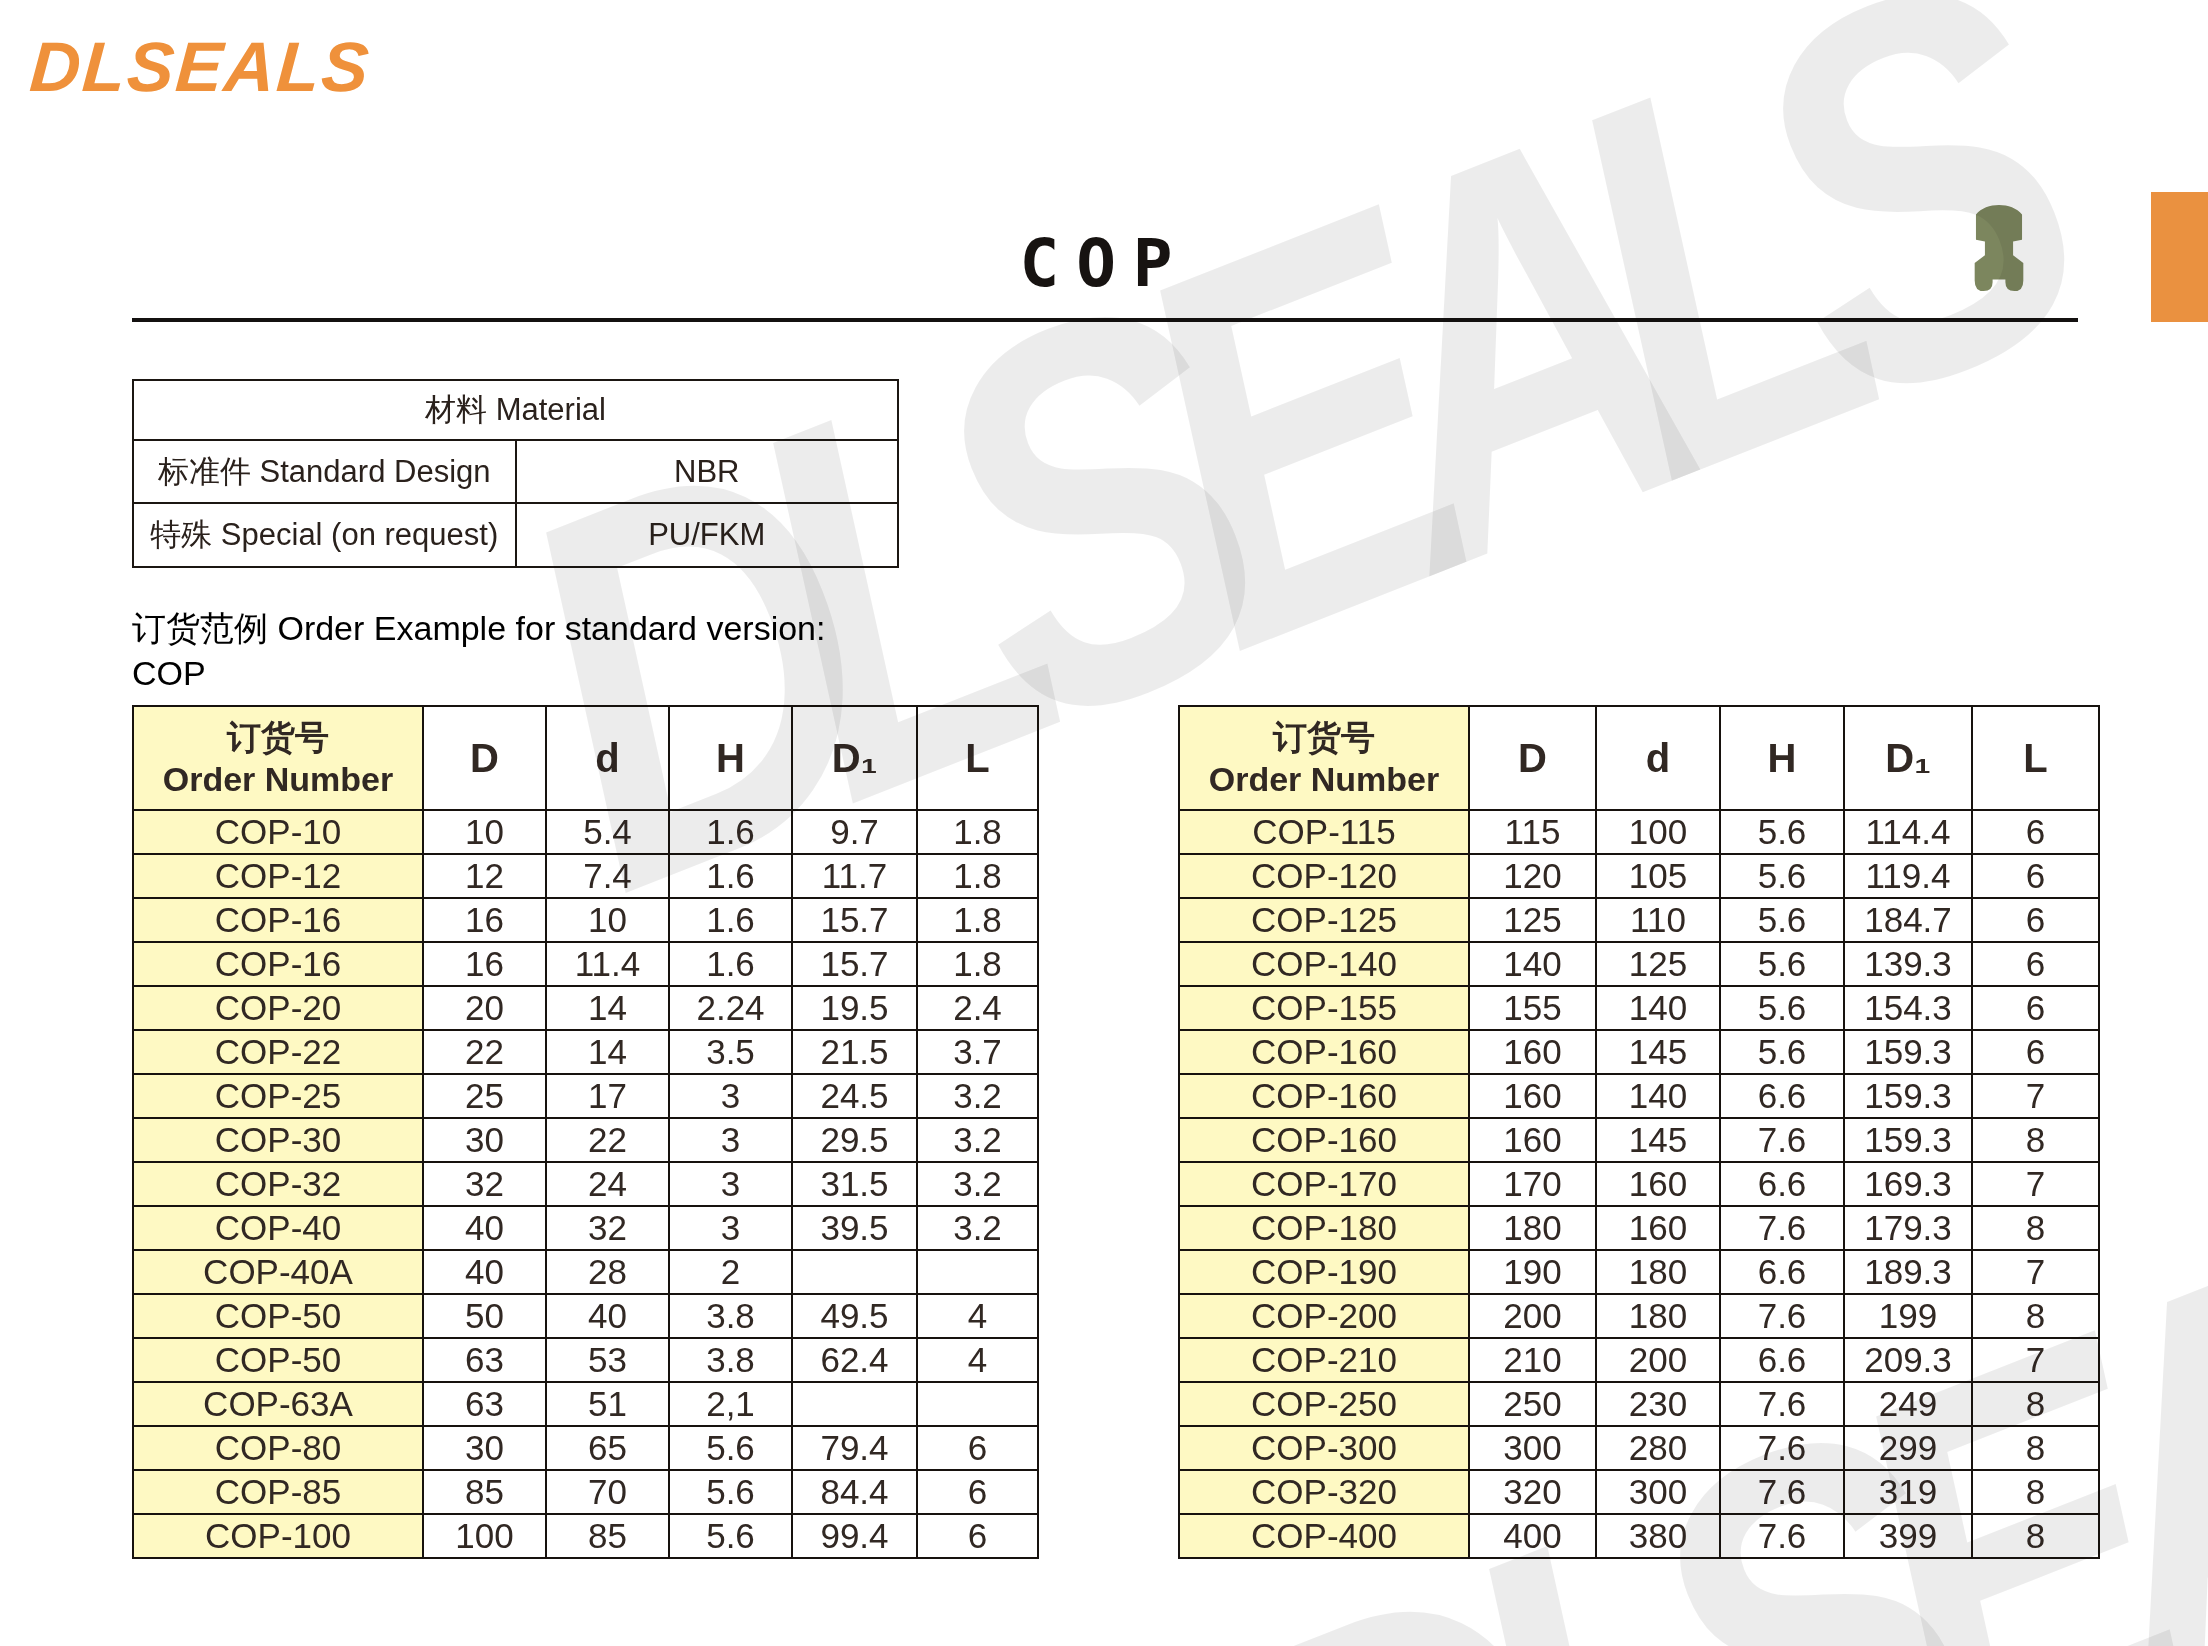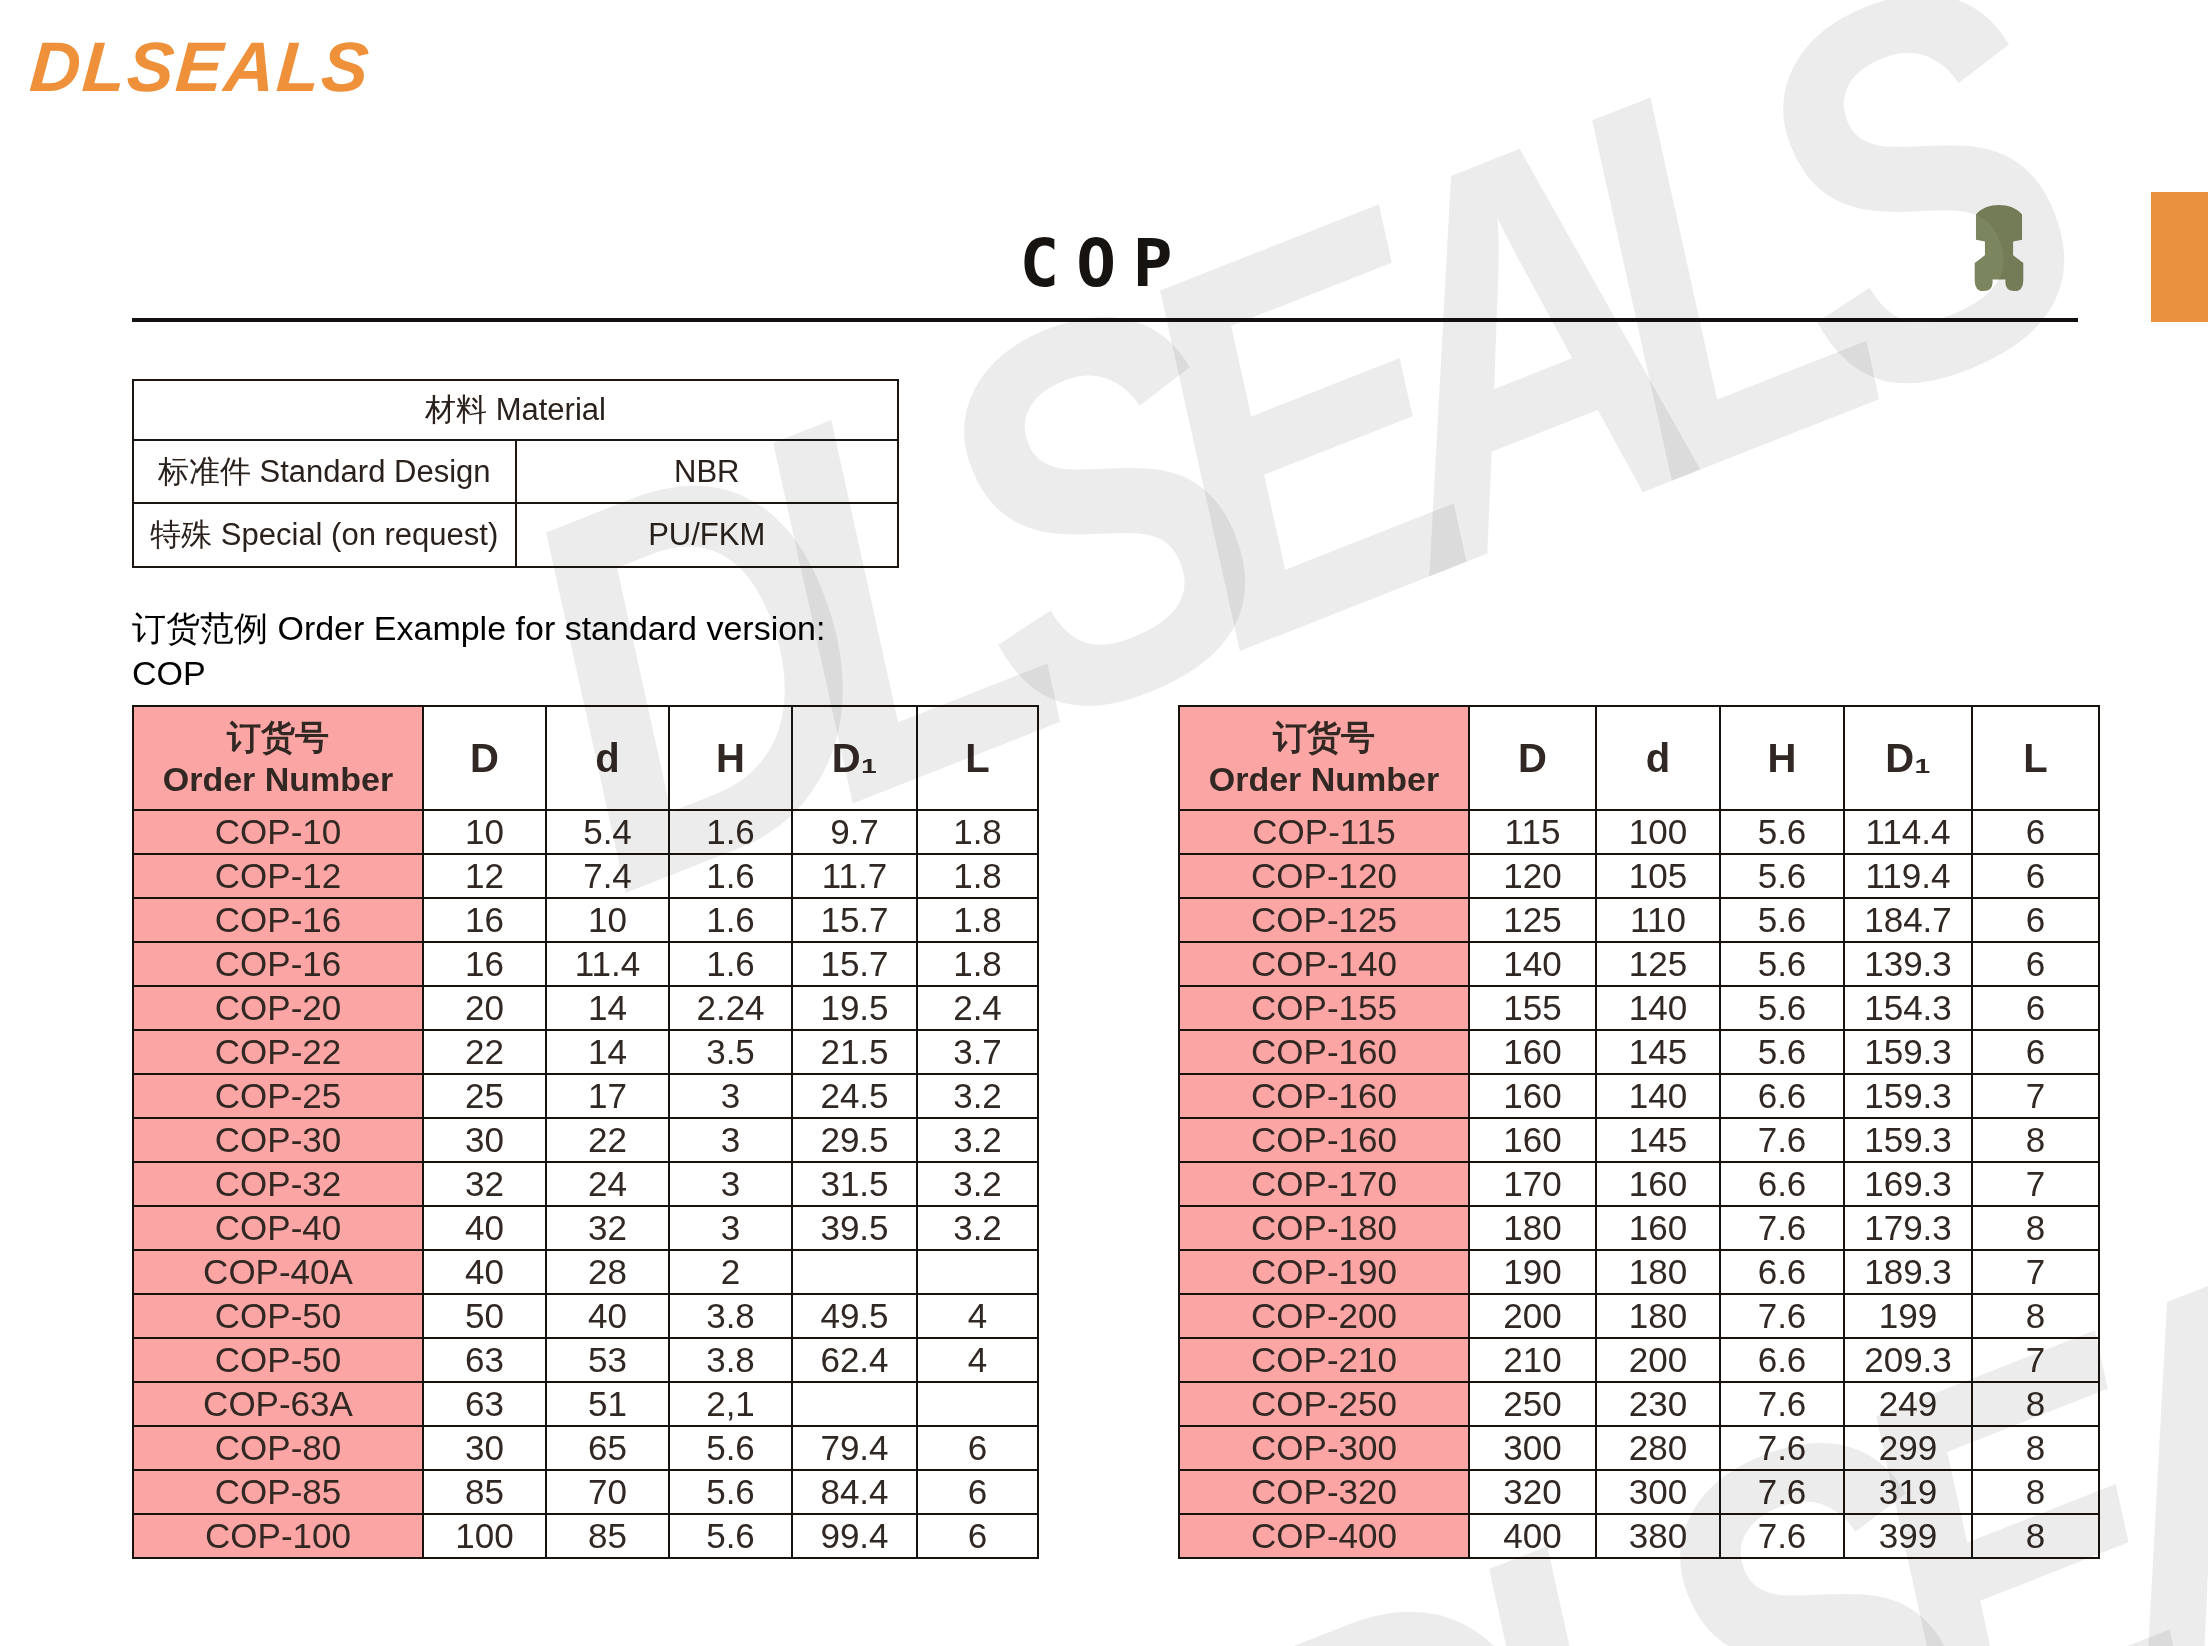--- a/index.html
+++ b/index.html
@@ -60,21 +60,21 @@
   .spec-table.left{left:132px;width:905px;}
   .spec-table.right{left:1178px;width:919px;}
   .spec-table th,.spec-table td{
     border:2.8px solid #17120e;text-align:center;vertical-align:middle;
     background:#ffffff;overflow:hidden;white-space:nowrap;
   }
   .spec-table thead tr{height:104px;}
   .spec-table tbody tr{height:32px;}
   .spec-table th{font-weight:700;font-size:40px;}
   .spec-table th.order-th{font-size:34px;line-height:1.25;font-weight:700;}
-  .spec-table .order-cell,.spec-table th.order-th{background:#fca5a5;}
+  .spec-table .order-cell,.spec-table th.order-th{background:#fef9c3;}
   .spec-table td{font-weight:400;}
   
   .watermark{
     position:absolute;z-index:6;pointer-events:none;
     font-weight:700;font-style:italic;white-space:nowrap;
     font-size:530px;line-height:1;letter-spacing:-85px;
     color:rgba(0,0,0,0.075);
     mix-blend-mode:multiply;
     transform-origin:0 0;
   }

